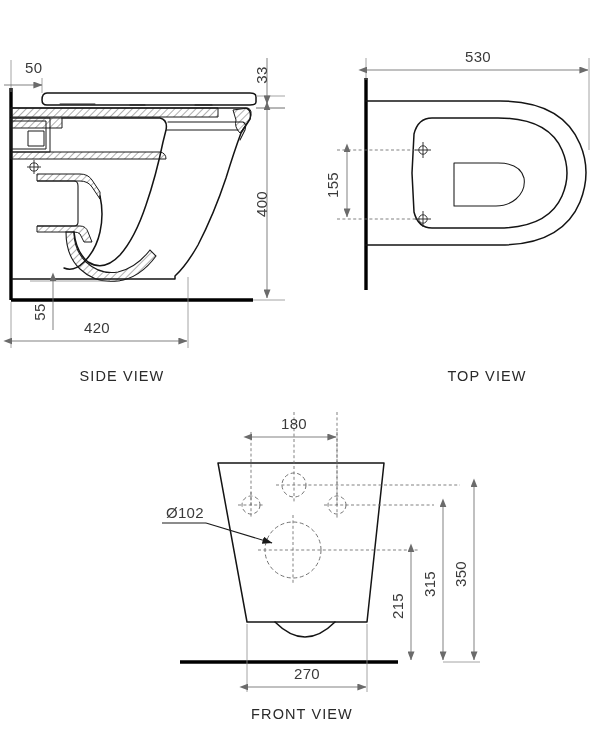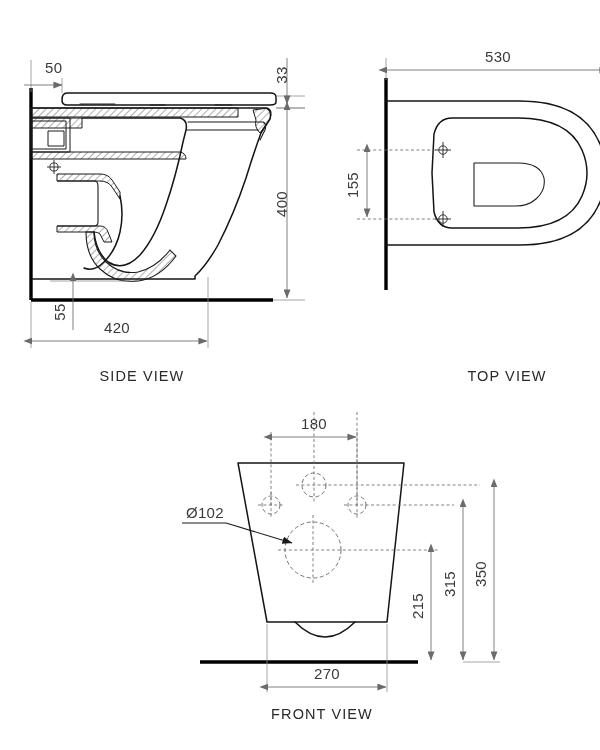--- a/index.html
+++ b/index.html
@@ -12,21 +12,20 @@
     height: 750px;
     font-family: "Liberation Sans", sans-serif;
     color: #1a1a1a;
     overflow: hidden;
   }
   #drawing-root {
     position: relative;
     width: 532px;
     height: 750px;
     background: #ffffff;
-    padding-left: 20px;
   }
   svg#tech-drawing {
     display: block;
     width: 600px;
     height: 750px;
   }
   .dim-text {
     font-family: "Liberation Sans", sans-serif;
     font-size: 15px;
     fill: #3a3a3a;

